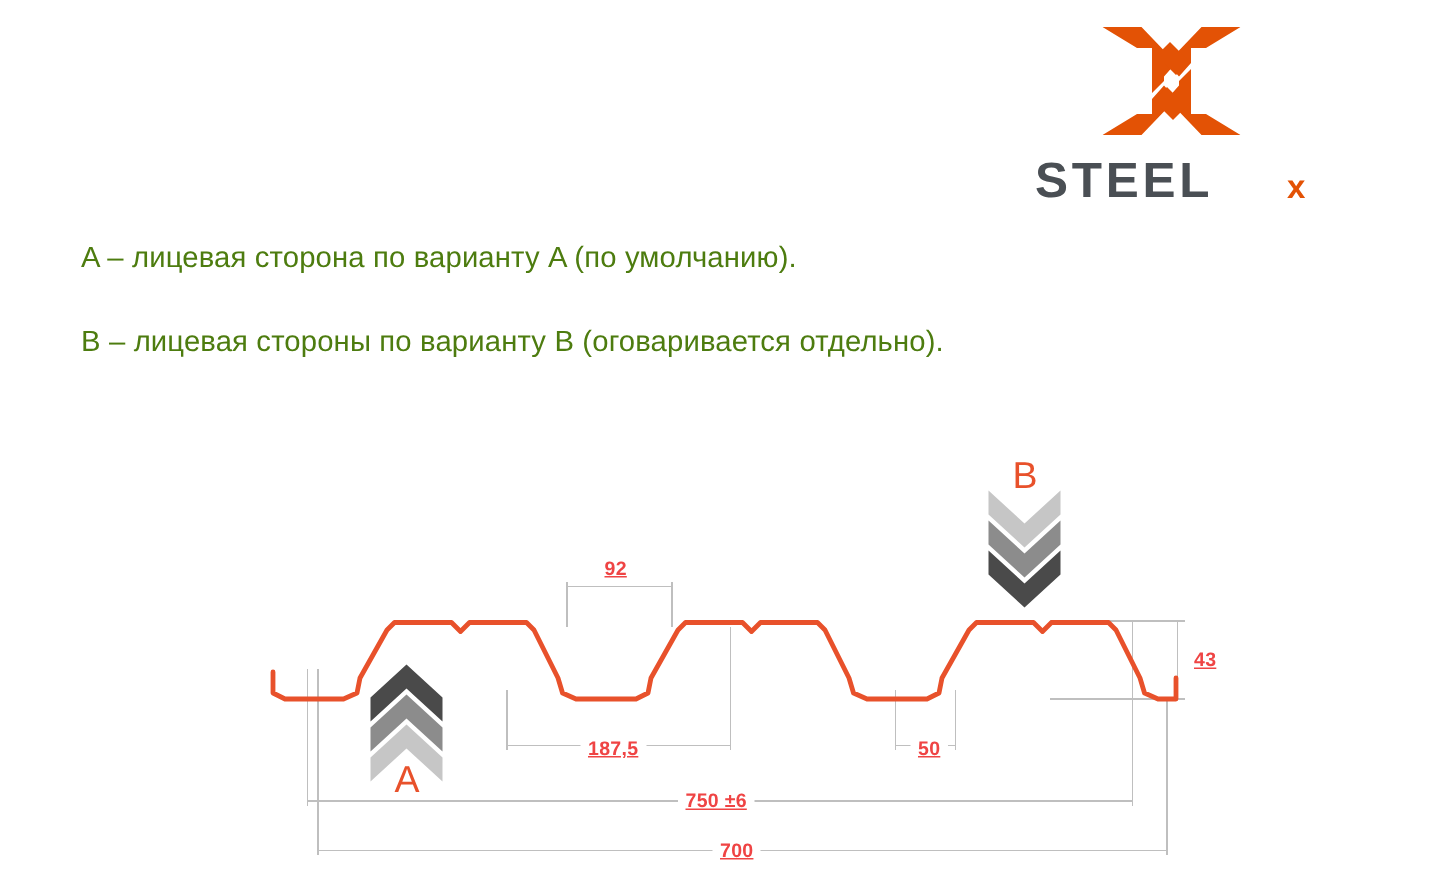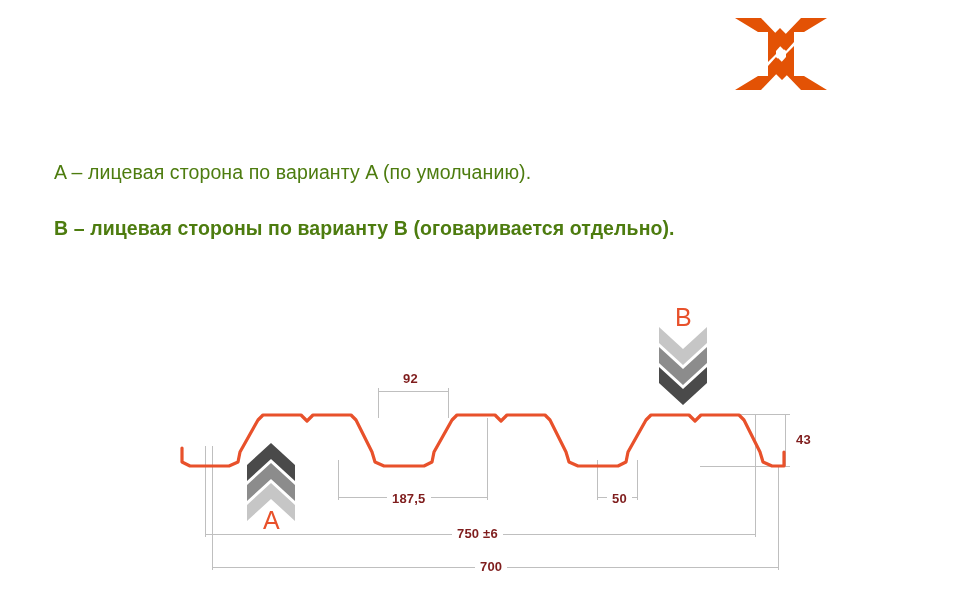--- a/index.html
+++ b/index.html
@@ -44,40 +44,41 @@
   .note-line {
     position: absolute;
     left: 54px;
     font-size: 19.5px;
     line-height: 24px;
     color: #4d7c0f;
     white-space: nowrap;
     letter-spacing: 0.1px;
   }
   #note-a { top: 160px; }
-  #note-b { top: 216px; font-weight: bold; }
+  #note-b { top: 216px; }
 
   
   #drawing {
     position: absolute;
     left: 0;
     top: 0;
     width: 970px;
     height: 597px;
   }
 
   .dim-text {
     position: absolute;
     font-size: 13px;
     font-weight: bold;
-    color: #7f1d1d;
+    color: #ef4444;
     letter-spacing: 0.2px;
     white-space: nowrap;
     background: #ffffff;
     padding: 0 5px;
+    text-decoration: underline;
   }
 
   .marker-letter {
     position: absolute;
     font-size: 25px;
     color: #e8512b;
     white-space: nowrap;
     line-height: 1;
   }
 </style>
@@ -92,20 +93,26 @@
         <path d="M0 0 L26 0 L49 24 L41 33 L33 24 L33 14 L23 14 Z"></path>
         <path d="M92 0 L66 0 L43 24 L51 33 L59 24 L59 14 L69 14 Z"></path>
         <path d="M0 72 L26 72 L49 48 L41 39 L33 48 L33 58 L23 58 Z"></path>
         <path d="M92 72 L66 72 L43 48 L51 39 L59 48 L59 58 L69 58 Z"></path>
         <path d="M33 22 L45 10 L58 23 L49 32 L41 24 L41 36 L33 44 Z"></path>
         <path d="M59 50 L47 62 L34 49 L43 40 L51 48 L51 36 L59 28 Z"></path>
       </g>
     </svg>
   </div>
 
+  <div id="logo-wordmark">
+    <svg viewBox="0 0 215 34" width="215" height="34" xmlns="http://www.w3.org/2000/svg">
+      <text x="0" y="27" font-family="'Liberation Sans', sans-serif" font-size="33" font-weight="bold" letter-spacing="2.5" fill="#4A4F54">STEEL</text>
+      <text x="168" y="28" font-family="'Liberation Sans', sans-serif" font-size="22" font-weight="bold" fill="#E35205">x</text>
+    </svg>
+  </div>
 
 </div>
 
 <div class="note-line" id="note-a">A – лицевая сторона по варианту A (по умолчанию).</div>
 
 <div class="note-line" id="note-b">B – лицевая стороны по варианту B (оговаривается отдельно).</div>
 
 <svg id="drawing" viewBox="0 0 970 597" xmlns="http://www.w3.org/2000/svg">
 
   <g stroke="#BFBFBF" stroke-width="1" fill="none" shape-rendering="crispEdges">

